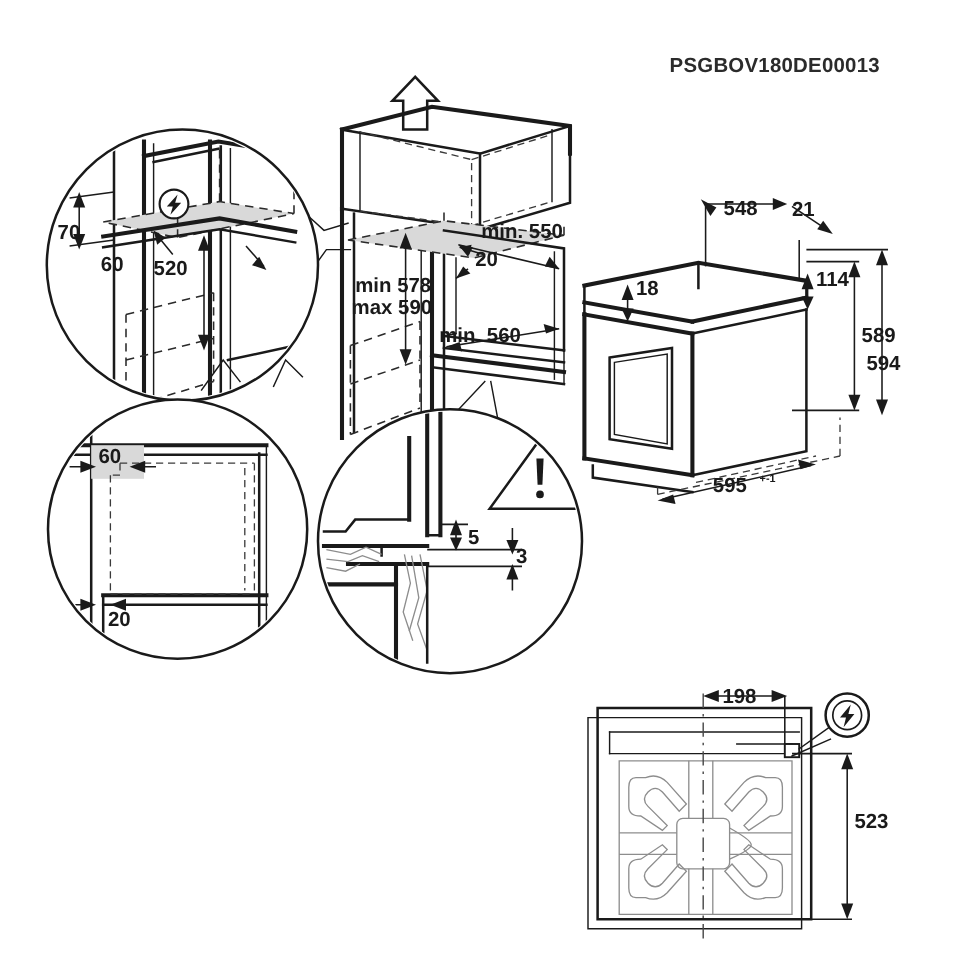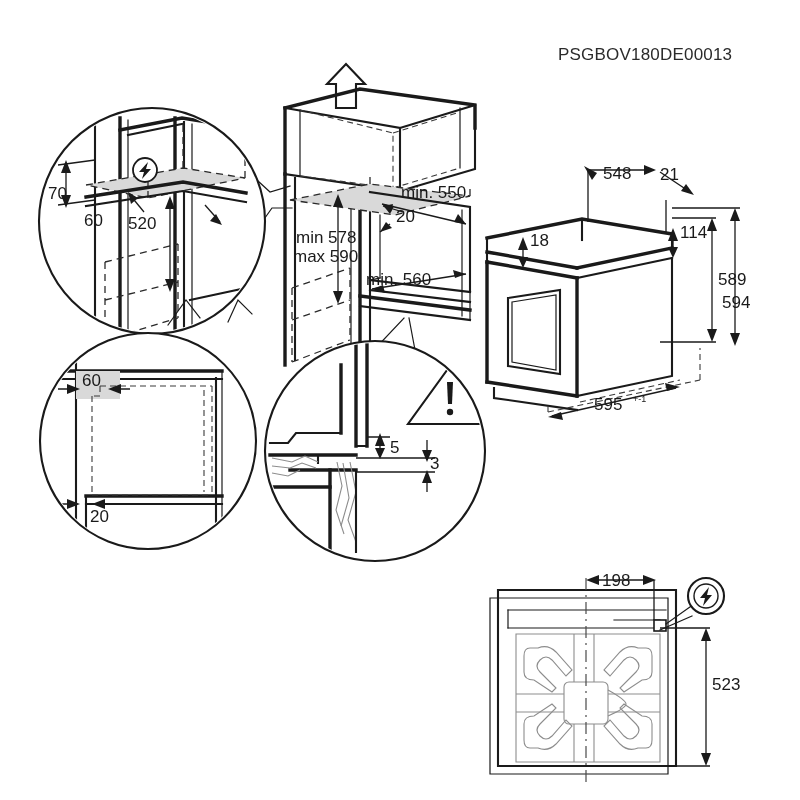--- a/index.html
+++ b/index.html
@@ -12,20 +12,21 @@
     height: 800px;
     position: relative;
     font-family: "Liberation Sans", sans-serif;
     overflow: hidden;
   }
   #drawing-root {
     position: absolute;
     left: 0; top: 0;
     width: 800px;
     height: 800px;
+    font-weight: bold;
   }
   svg {
     display: block;
   }
   .dim-text {
     font-family: "Liberation Sans", sans-serif;
     font-size: 17px;
     fill: #1a1a1a;
   }
   .dim-text-sup {

